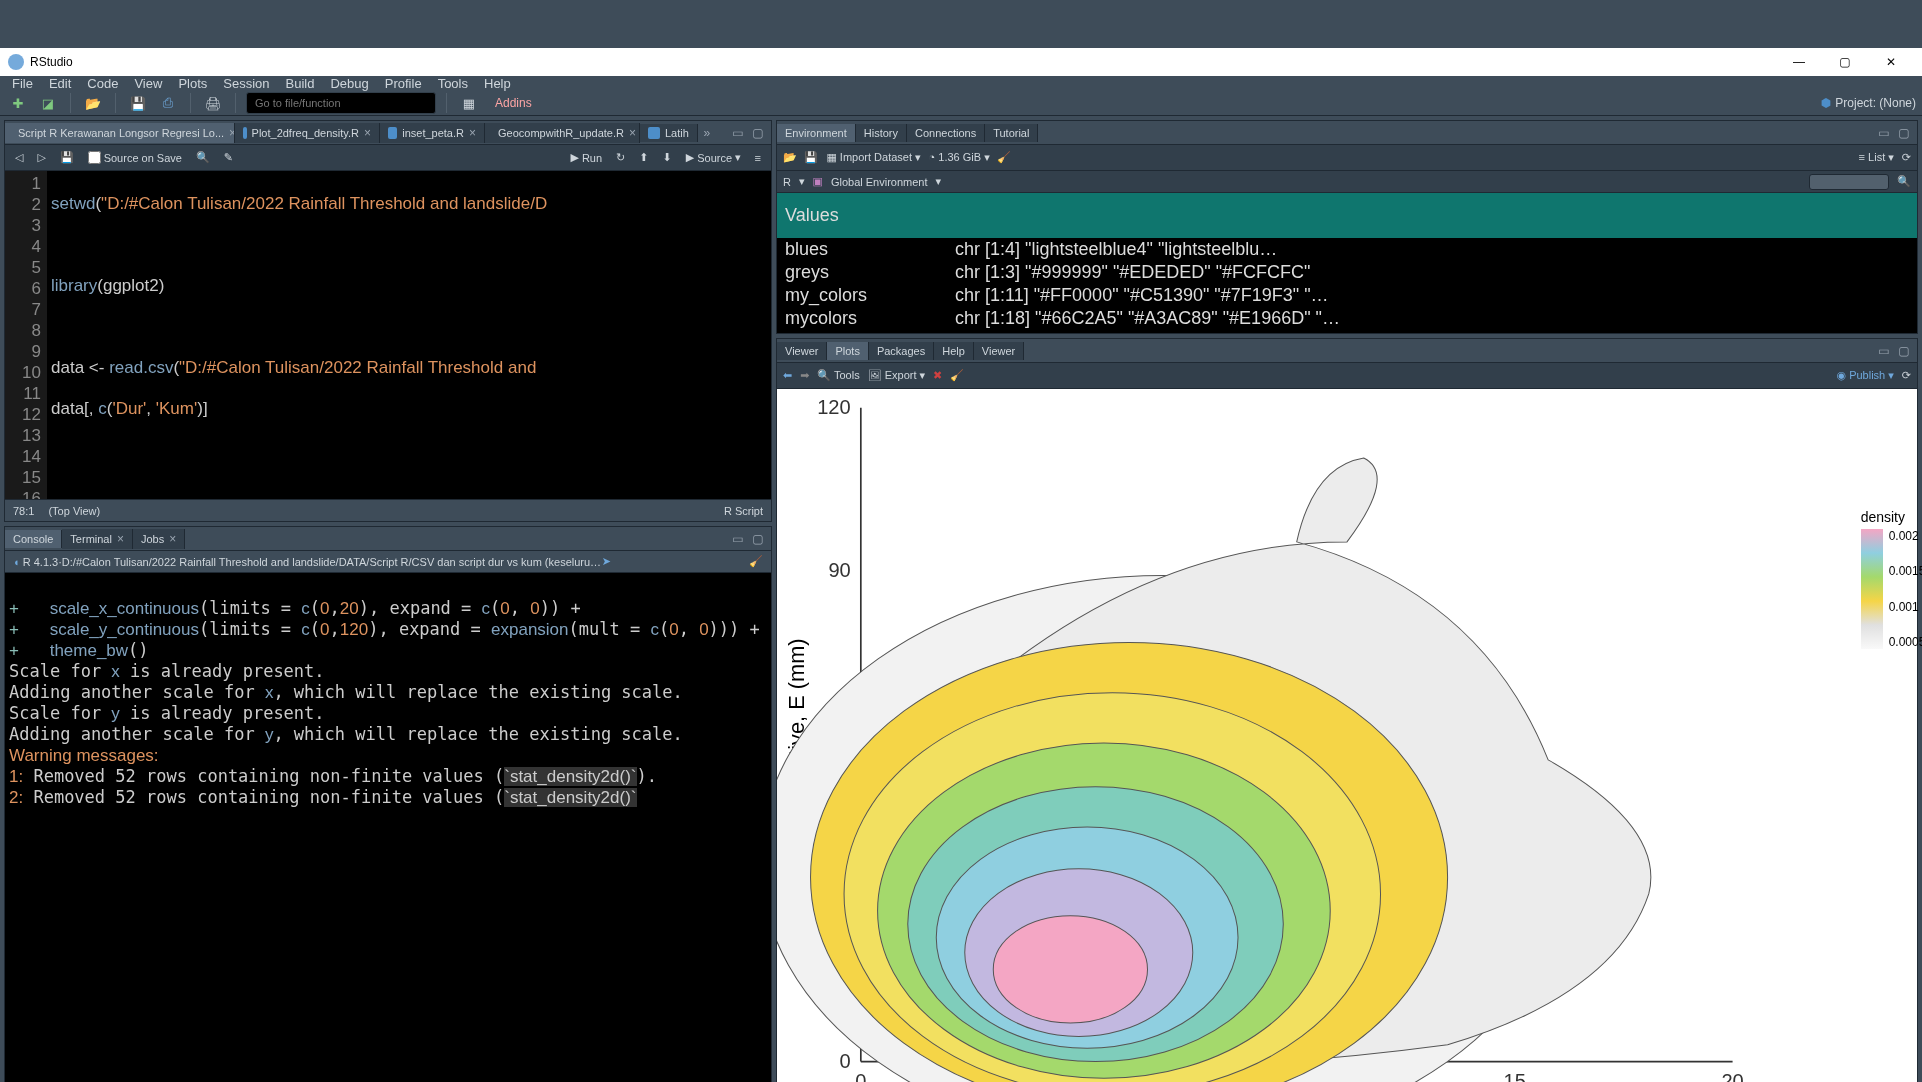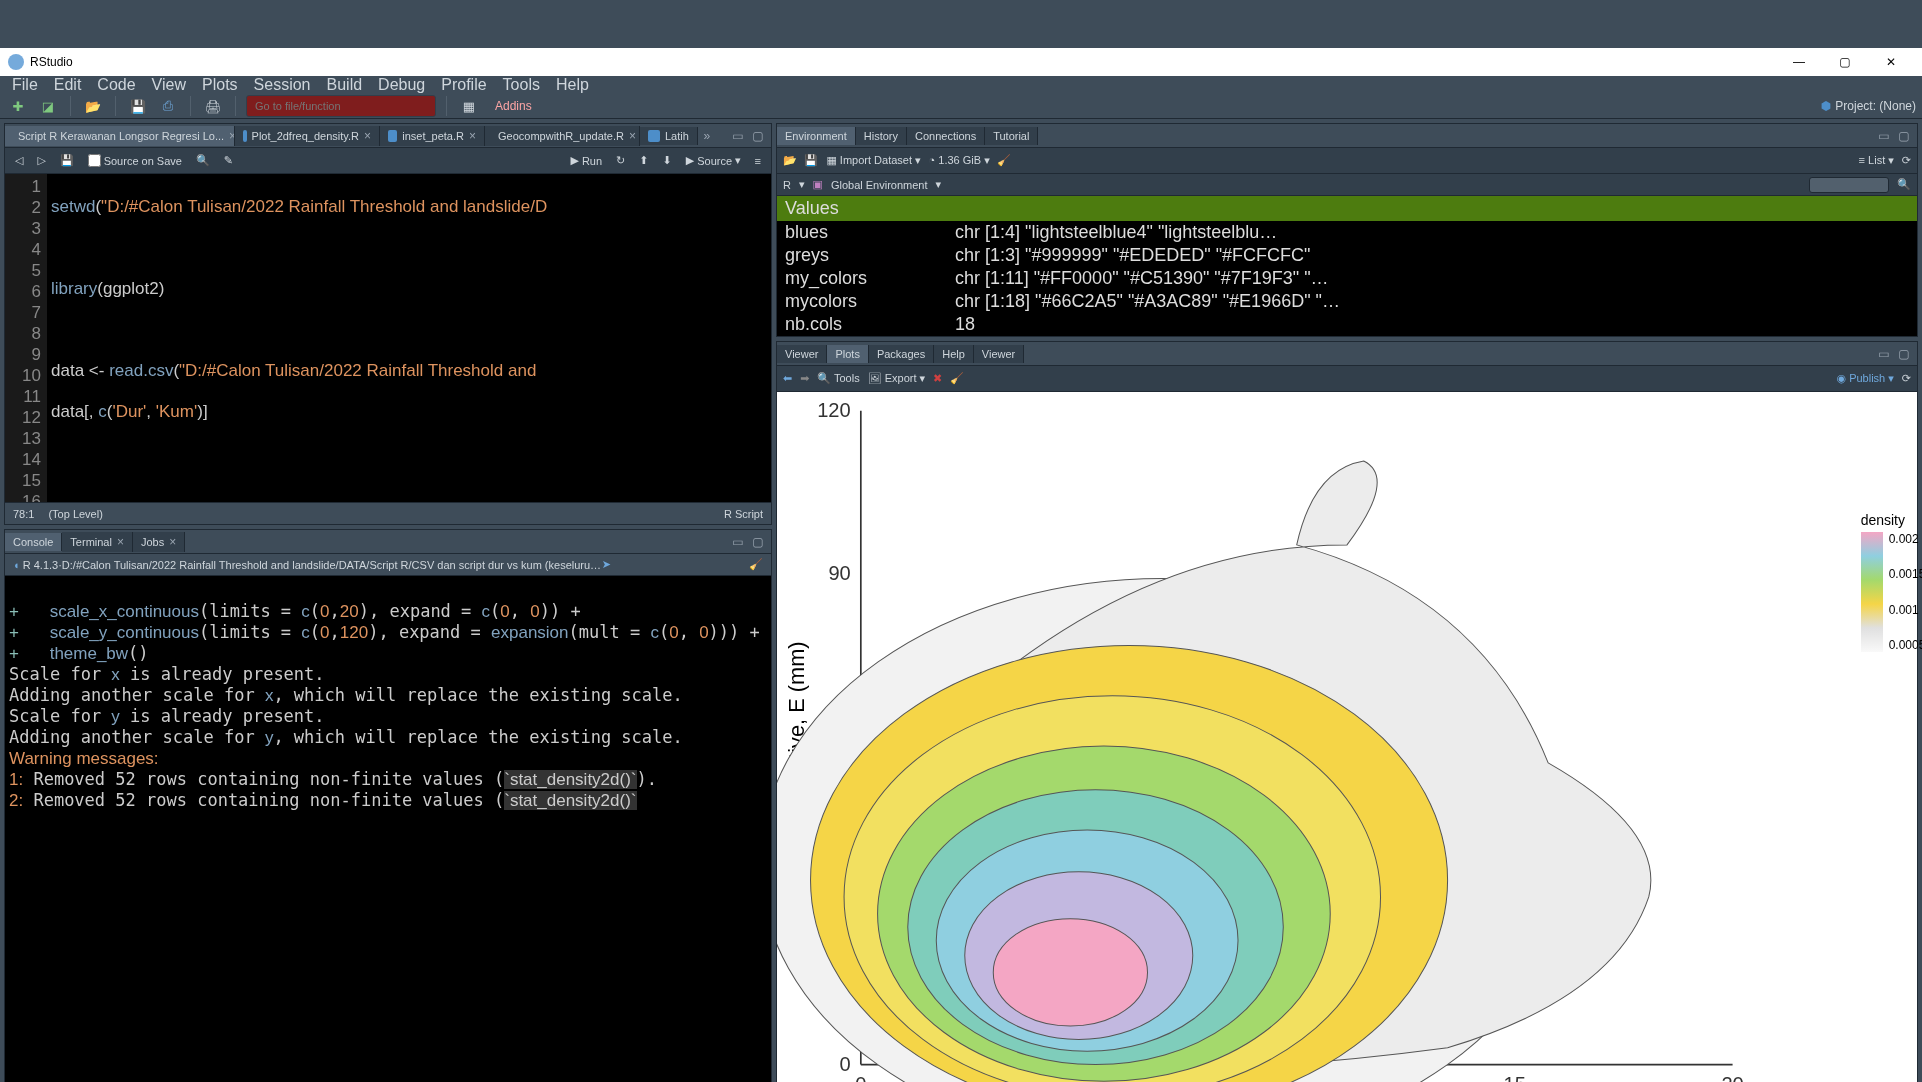--- a/index.html
+++ b/index.html
@@ -4,24 +4,24 @@
 <style>
 * { margin: 0; padding: 0; box-sizing: border-box; font-family: 'Segoe UI', sans-serif; }
 body { background: #3e4c59; width: 1922px; height: 1082px; overflow: hidden; display: flex; flex-direction: column; }
 .titlebar { background: #fff; height: 28px; display: flex; align-items: center; padding: 0 8px; justify-content: space-between; margin-top: 48px; }
 .titlebar-left { display: flex; align-items: center; gap: 6px; }
 .r-logo { width: 16px; height: 16px; background: #75aadb; border-radius: 50%; display: inline-block; }
 .titlebar-title { font-size: 12px; color: #000; }
 .win-controls { display: flex; gap: 0; }
 .win-btn { width: 46px; height: 28px; display: flex; align-items: center; justify-content: center; font-size: 12px; }
 .menubar { background: #3e4c59; height: 24px; display: flex; align-items: center; padding: 0 4px; }
-.menu-item { color: #cfd6dc; font-size: 16px; padding: 0 8px; cursor: pointer; }
+.menu-item { color: #cfd6dc; font-size: 13px; padding: 0 8px; cursor: pointer; }
 .toolbar { background: #3e4c59; height: 32px; border-bottom: 1px solid #1f2933; display: flex; align-items: center; padding: 0 6px; gap: 6px; }
 .tb-btn { width: 24px; height: 24px; display: flex; align-items: center; justify-content: center; color: #cfd6dc; font-size: 13px; }
-.tb-input { background: #7f1d1d; border: 1px solid #323f4b; border-radius: 3px; color: #9aa5b1; font-size: 11px; padding: 2px 20px 2px 8px; height: 22px; width: 190px; }
+.tb-input { background: #000000; border: 1px solid #323f4b; border-radius: 3px; color: #9aa5b1; font-size: 11px; padding: 2px 20px 2px 8px; height: 22px; width: 190px; }
 .tb-sep { width: 1px; height: 20px; background: #52606d; margin: 0 4px; }
 .addins { color: #fca5a5; font-size: 12px; padding: 0 8px; }
 .project { margin-left: auto; color: #cfd6dc; font-size: 12px; display: flex; align-items: center; gap: 4px; }
 .cube { color: #4d8ec9; }
 .main { flex: 1; display: grid; grid-template-columns: 768px 1fr; grid-template-rows: 402px 1fr; gap: 4px; padding: 4px; background: #3e4c59; }
 .pane { background: #323f4b; display: flex; flex-direction: column; border: 1px solid #1f2933; }
 .pane-tl { grid-column: 1; grid-row: 1; }
 .pane-bl { grid-column: 1; grid-row: 2; }
 .pane-tr { grid-column: 2; grid-row: 1 / 2; height: 214px; }
 .pane-br { grid-column: 2; grid-row: 1 / 3; margin-top: 218px; }
@@ -47,21 +47,21 @@
 .status-right { margin-left: auto; }
 .console-header { background: #3e4c59; height: 22px; display: flex; align-items: center; padding: 0 8px; color: #cfd6dc; font-size: 11px; border-bottom: 1px solid #1f2933; }
 .console { flex: 1; background: #000; font-family: 'Consolas', monospace; font-size: 17px; color: #ccc; padding: 4px; white-space: pre-wrap; overflow: hidden; line-height: 21px; }
 .console .prompt { color: #8abeb7; }
 .console .warn { color: #de935f; }
 .console .hl { color: #81a2be; }
 .env-toolbar { background: #323f4b; height: 26px; display: flex; align-items: center; padding: 0 6px; gap: 8px; border-bottom: 1px solid #1f2933; font-size: 11px; color: #cfd6dc; }
 .env-sub { background: #323f4b; height: 22px; display: flex; align-items: center; padding: 0 6px; gap: 8px; border-bottom: 1px solid #1f2933; font-size: 11px; color: #cfd6dc; }
 .env-search { margin-left: auto; background: #52606d; border: 1px solid #1f2933; border-radius: 3px; width: 80px; height: 16px; }
 .env-body { flex: 1; background: #000; font-family: 'Consolas', monospace; font-size: 18px; color: #ddd; overflow: hidden; }
-.env-body .values-hdr { background: #4d7c0f; padding: 2px 8px; }
+.env-body .values-hdr { background: #0f766e; padding: 12px 8px; }
 .env-row { display: flex; padding: 0 8px; height: 23px; align-items: center; }
 .env-name { width: 170px; color: #ddd; }
 .env-val { color: #ddd; white-space: nowrap; overflow: hidden; }
 .plot-toolbar { background: #323f4b; height: 26px; display: flex; align-items: center; padding: 0 6px; gap: 8px; border-bottom: 1px solid #1f2933; font-size: 11px; color: #cfd6dc; }
 .plot-body { flex: 1; background: #fff; position: relative; }
 .plot-svg { width: 100%; height: 100%; }
 .legend { position: absolute; right: 12px; top: 120px; font-size: 13px; }
 .legend-title { font-size: 14px; margin-bottom: 4px; }
 .legend-bar { width: 22px; height: 120px; background: linear-gradient(to bottom, #f4a6c4, #8fcfe0, #a4d96c, #f5d547, #e0e0e0, #f9f9f9); border: none; }
 .legend-labels { position: absolute; left: 28px; top: 0; font-size: 12px; display: flex; flex-direction: column; height: 120px; justify-content: space-between; }
@@ -200,21 +200,21 @@
 
 
 
 
 
 
       </div>
     </div>
     <div class="status">
       <span>78:1</span>
-      <span style="margin-left:14px">(Top Level)</span>
+      <span style="margin-left:14px">(Top View)</span>
       <span class="status-right">R Script</span>
     </div>
   </div>
 
   <div class="pane pane-tr">
     <div class="tabbar">
       <div class="tab active">Environment</div>
       <div class="tab">History</div>
       <div class="tab">Connections</div>
       <div class="tab">Tutorial</div>

